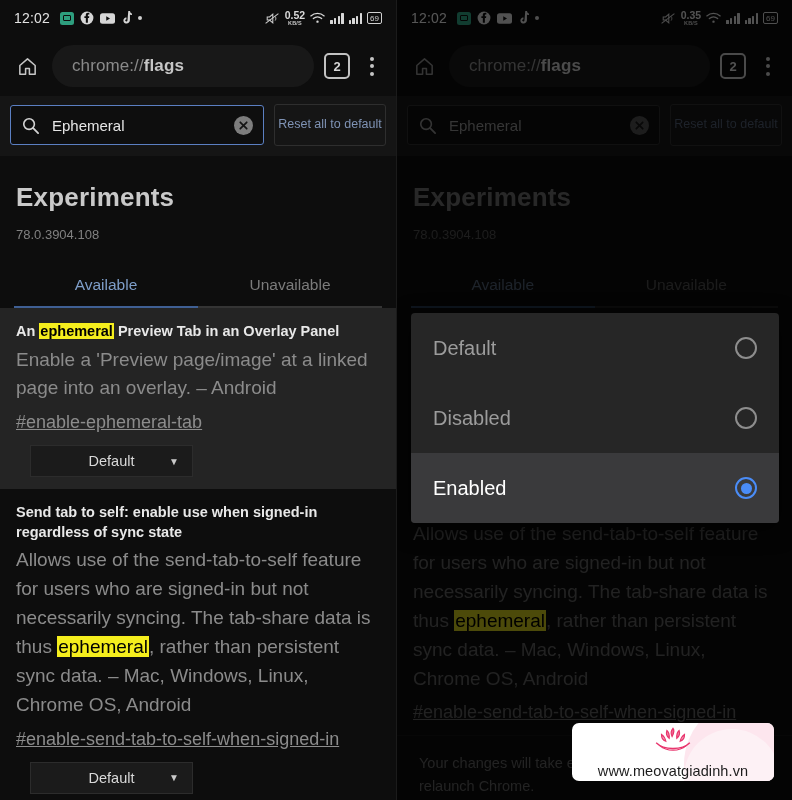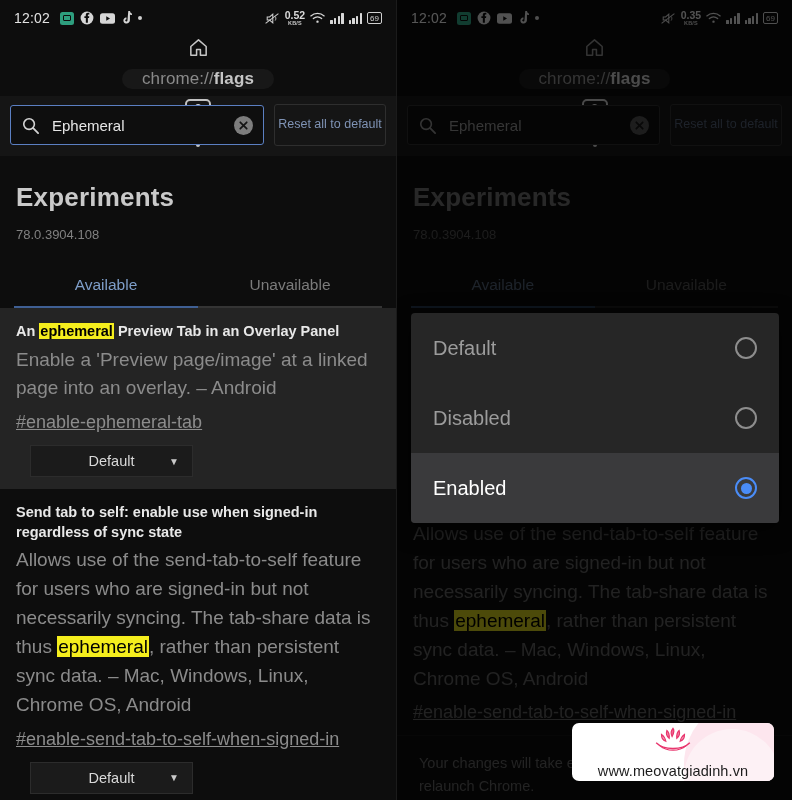--- a/index.html
+++ b/index.html
@@ -30,21 +30,21 @@
   .kbs b{ font-size:10.5px; font-weight:700; color:#d9d9d9; }
   .kbs s{ font-size:5.5px; text-decoration:none; font-weight:700; color:#c9c9c9; letter-spacing:.2px;}
   .bars{ display:flex; align-items:flex-end; gap:1.3px; height:12px; }
   .bars span{ width:2.4px; background:#d8d8d8; border-radius:.5px; }
   .bars span:nth-child(1){height:4px}.bars span:nth-child(2){height:6px}
   .bars span:nth-child(3){height:8.5px}.bars span:nth-child(4){height:11px}
   .batt{ border:1.4px solid #d0d0d0; border-radius:2px; padding:0 2px; font-size:8px;
          height:12px; display:flex; align-items:center; color:#d0d0d0; font-weight:400;}
 
   
-  .toolbar{ height:60px; display:flex; align-items:center; padding:0 12px; gap:10px; background:#0d0d0d;flex-direction:column;}
+  .toolbar{ height:60px; display:flex; align-items:center; padding:0 12px; gap:10px; background:#0d0d0d;}
   .home-btn{ width:30px;height:30px; display:flex;align-items:center;justify-content:center; }
   .urlbar{
     flex:1; height:42px; background:#181818; border-radius:21px;
     display:flex; align-items:center; padding:0 20px;
     color:#8d8d8d; font-size:17px; letter-spacing:.1px;
   }
   .urlbar .u-light{ color:#8a8a8a; }
   .urlbar .u-strong{ color:#c6c6c6; font-weight:600; }
   .tabcount{
     width:26px;height:26px;border:2px solid #c2c2c2;border-radius:5px;

